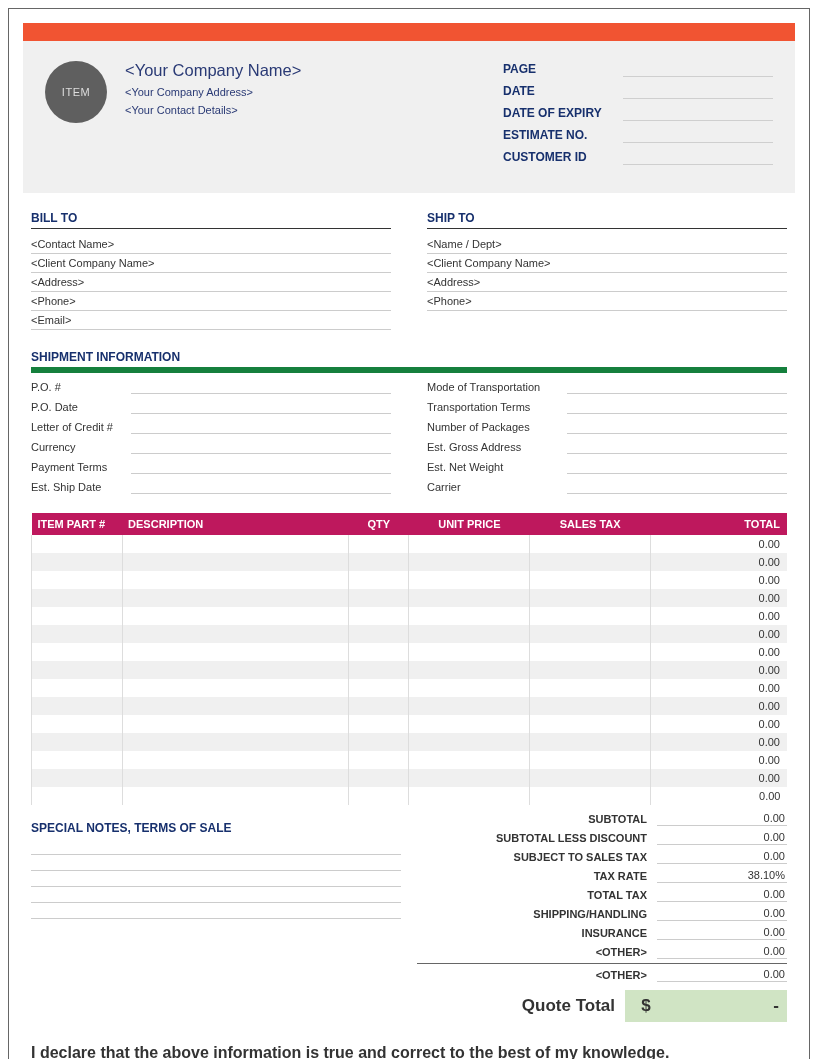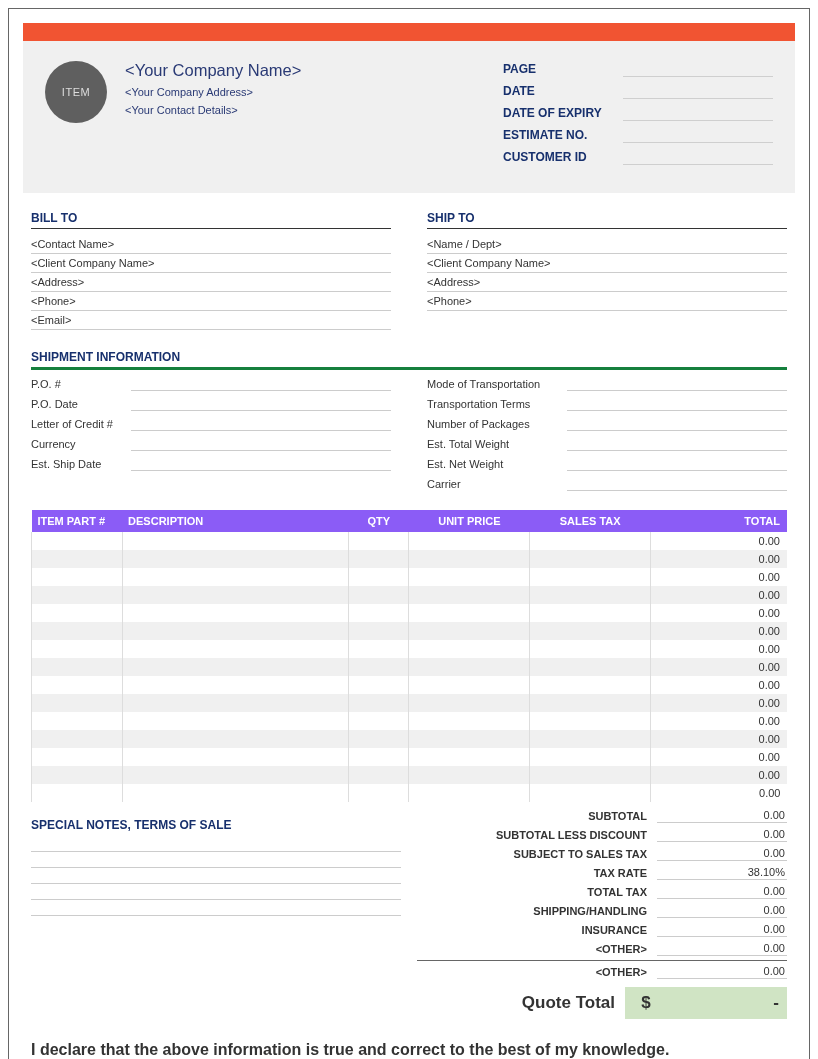--- a/index.html
+++ b/index.html
@@ -14,27 +14,27 @@
   .company .sub { font-size: 11px; margin-bottom: 6px; }
   .meta { width: 270px; }
   .meta-row { display: flex; align-items: center; margin-bottom: 6px; }
   .meta-row .label { color: #17306d; font-weight: bold; font-size: 12px; width: 120px; }
   .meta-row .val { flex: 1; border-bottom: 1px solid #cfcfcf; height: 16px; }
   .body { padding: 18px 22px 12px 22px; }
   .two-col { display: flex; gap: 36px; }
   .col { flex: 1; }
   .section-title { color: #17306d; font-weight: bold; font-size: 12px; border-bottom: 1px solid #333; padding-bottom: 3px; margin-bottom: 6px; }
   .line { font-size: 11px; padding: 3px 0; border-bottom: 1px solid #ccc; }
-  .ship-title { color: #17306d; font-weight: bold; font-size: 12px; margin: 20px 0 4px 0; border-bottom: 3px solid #15803d; padding-bottom: 3px; }
+  .ship-title { color: #17306d; font-weight: bold; font-size: 12px; margin: 20px 0 4px 0; border-bottom: 6px solid #15803d; padding-bottom: 3px; }
   .ship-row { display: flex; align-items: center; font-size: 11px; padding: 3px 0; }
   .ship-row .lbl { flex: 0 0 100px; }
   .ship-row .lbl2 { flex: 0 0 140px; }
   .ship-row .fill { flex: 1; border-bottom: 1px solid #ccc; height: 14px; }
   table.items { width: 100%; border-collapse: collapse; margin-top: 16px; }
-  table.items th { background: #8b5cf6; color: #fff; font-weight: bold; font-size: 11px; padding: 5px 6px; }
+  table.items th { background: #be185d; color: #fff; font-weight: bold; font-size: 11px; padding: 5px 6px; }
   table.items th.left { text-align: left; }
   table.items th.right { text-align: right; }
   table.items th.center { text-align: center; }
   table.items td { height: 18px; border-right: 1px solid #ddd; font-size: 11px; padding: 0 6px; text-align: right; }
   table.items td:first-child { border-left: 1px solid #ddd; }
   table.items tr.alt td { background: #f0f0f0; }
   table.items td.total { border-right: none; }
   .summary-area { display: flex; gap: 16px; margin-top: 4px; }
   .notes { flex: 1; }
   .notes-title { color: #17306d; font-weight: bold; font-size: 12px; margin: 12px 0 4px 0; }
@@ -119,39 +119,43 @@
           </div>
         <div class="ship-row">
             <span class="lbl">Letter of Credit #</span>
             <span class="fill"></span>
           </div>
         <div class="ship-row">
             <span class="lbl">Currency</span>
             <span class="fill"></span>
           </div>
         <div class="ship-row">
+            <span class="lbl">Payment Terms</span>
+            <span class="fill"></span>
+          </div>
+        <div class="ship-row">
             <span class="lbl">Est. Ship Date</span>
             <span class="fill"></span>
           </div>
       </div>
       <div class="col">
         <div class="ship-row">
             <span class="lbl2">Mode of Transportation</span>
             <span class="fill"></span>
           </div>
         <div class="ship-row">
             <span class="lbl2">Transportation Terms</span>
             <span class="fill"></span>
           </div>
         <div class="ship-row">
             <span class="lbl2">Number of Packages</span>
             <span class="fill"></span>
           </div>
         <div class="ship-row">
-            <span class="lbl2">Est. Total Weight</span>
+            <span class="lbl2">Est. Gross Address</span>
             <span class="fill"></span>
           </div>
         <div class="ship-row">
             <span class="lbl2">Est. Net Weight</span>
             <span class="fill"></span>
           </div>
         <div class="ship-row">
             <span class="lbl2">Carrier</span>
             <span class="fill"></span>
           </div>

